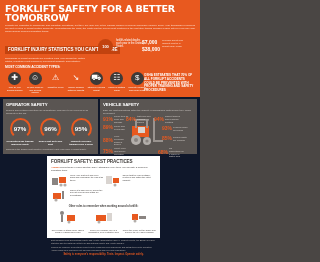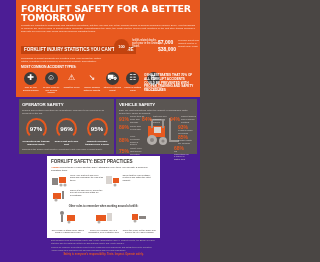--- a/index.html
+++ b/index.html
@@ -3,21 +3,21 @@
 <meta charset="utf-8">
 <style>
   * { margin:0; padding:0; box-sizing:border-box; }
   html,body { width:200px; height:262px; }
   body {
     font-family:"Liberation Sans", sans-serif;
     background:#4a4644;
     color:#fff;
     overflow:hidden;
   }
-  .page { position:relative; width:200px; height:262px; background:#4c1d95;padding-left:16px; }
+  .page { position:relative; width:200px; height:262px; background:#0f172a; }
 
   
   .header { background:#e8591f; padding:4px 5px 3px 5px; }
   .header h1 {
     font-size:9.5px; line-height:9px; font-weight:bold;
     letter-spacing:-0.2px; color:#ffffff;
     font-family:"DejaVu Sans", sans-serif;
     text-transform:uppercase;
   }
   .header .sub {

